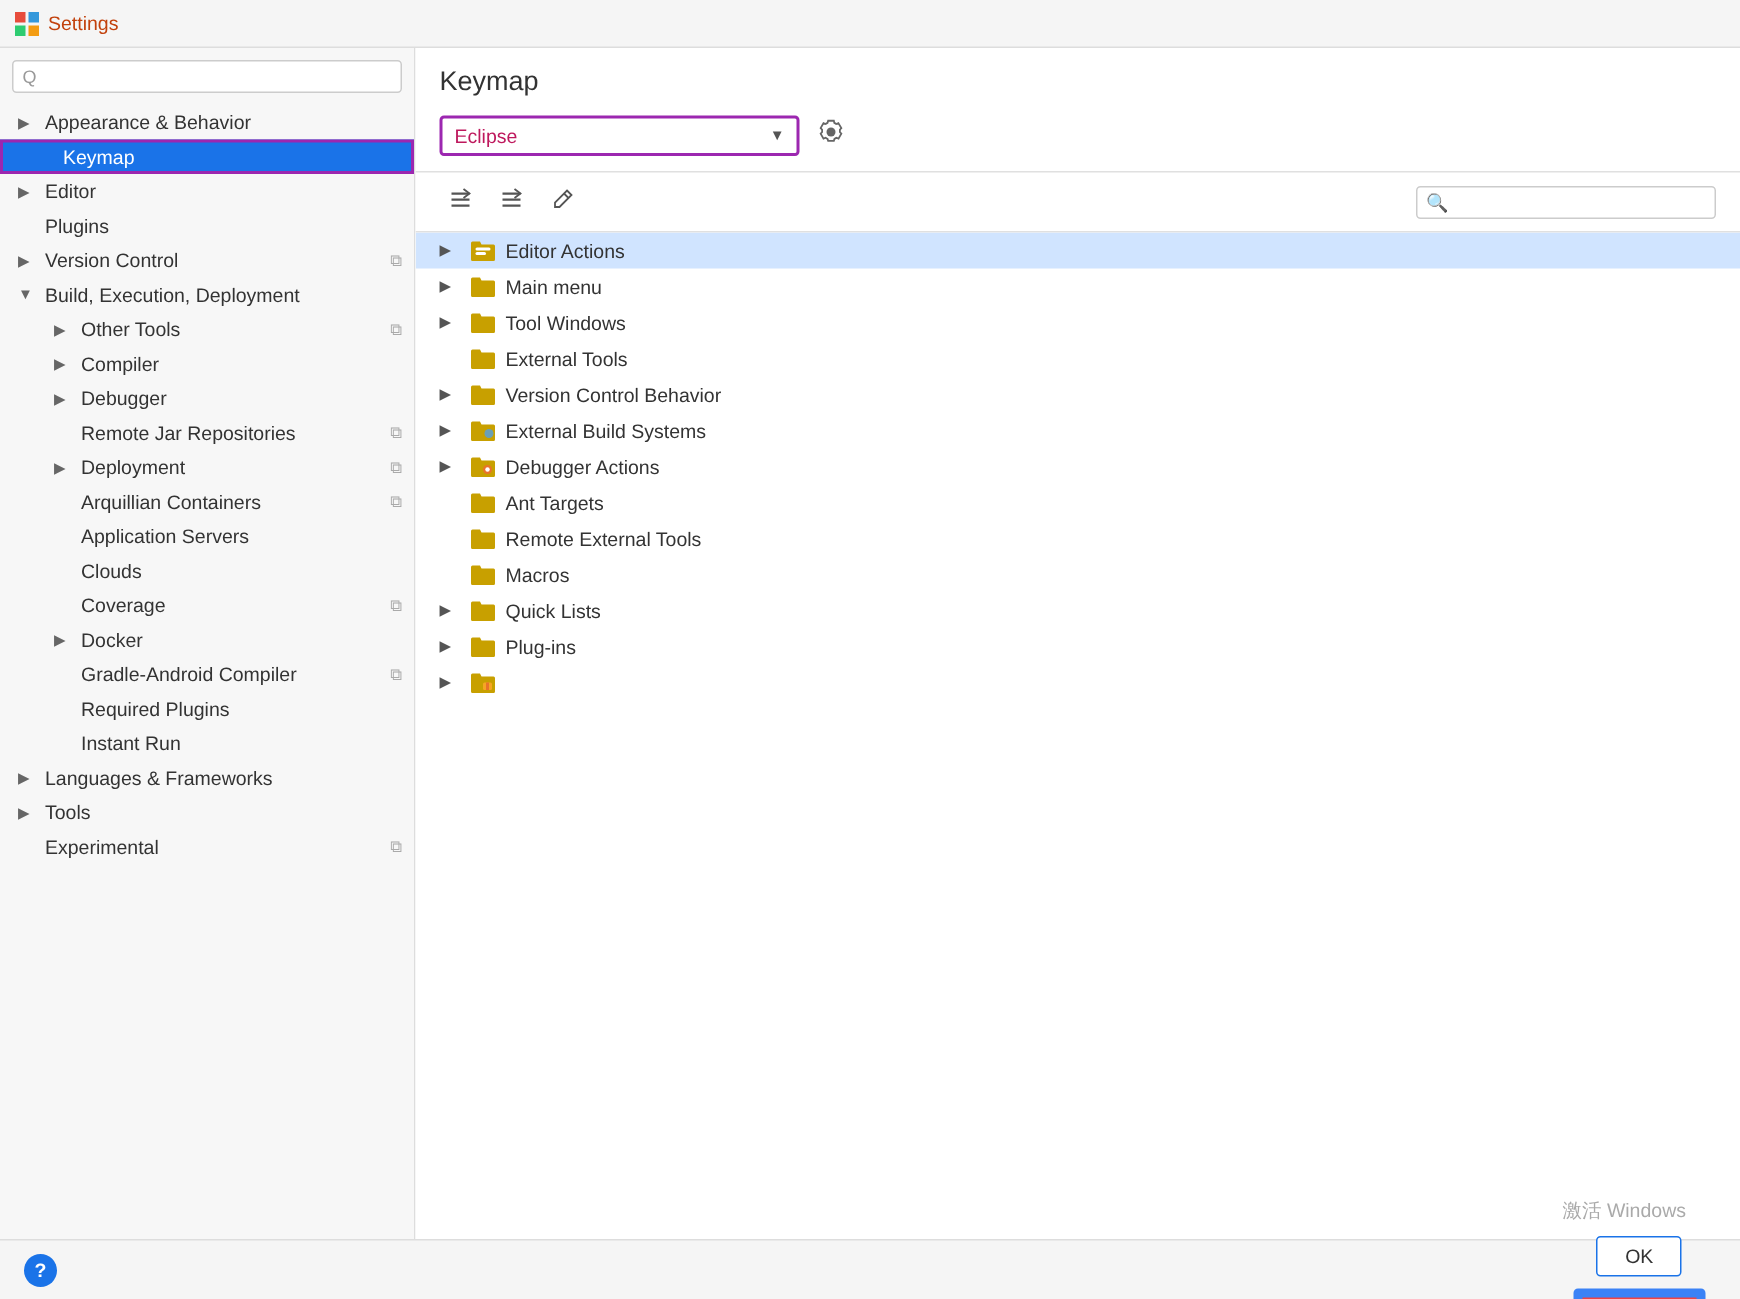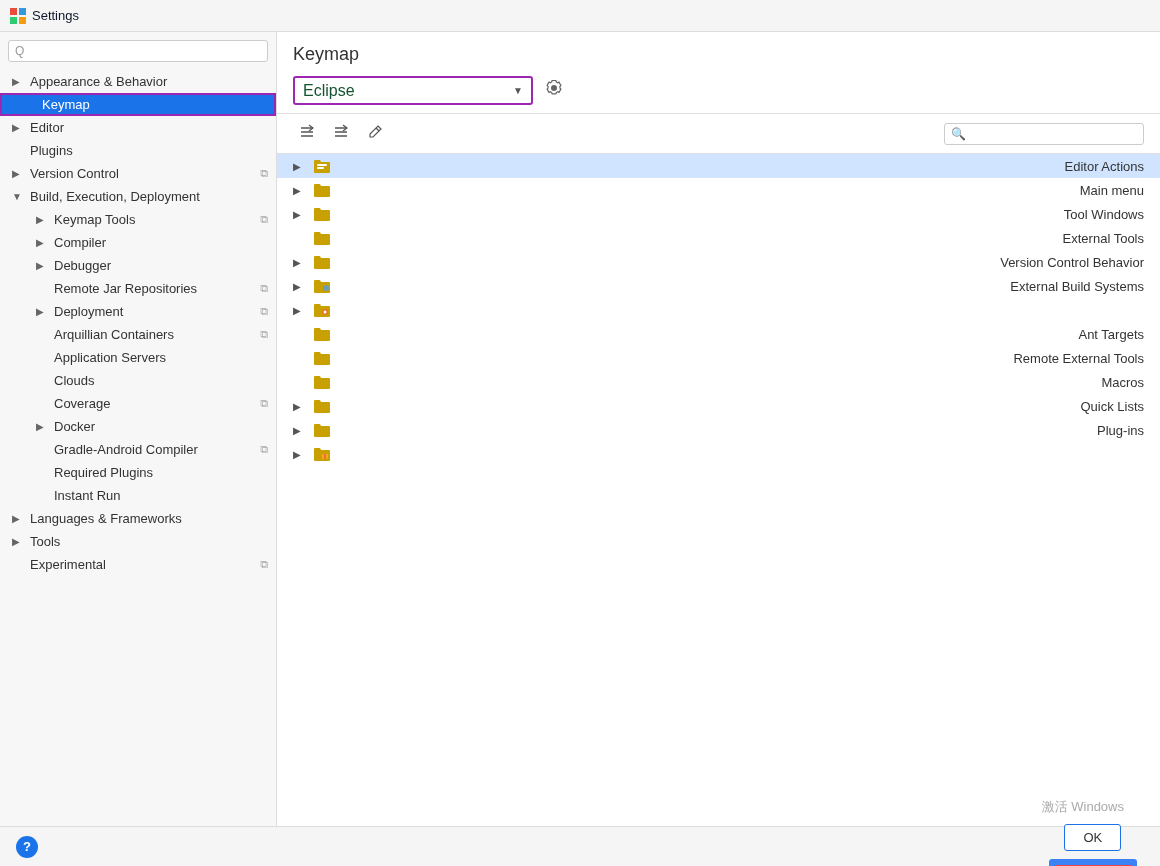--- a/index.html
+++ b/index.html
@@ -27,21 +27,21 @@
     .title-bar-icon {
       width: 16px;
       height: 16px;
       margin-right: 6px;
       display: flex;
       align-items: center;
       justify-content: center;
     }
     .title-bar-text {
       font-size: 13px;
-      color: #0f172a;
+      color: #c2410c;
     }
 
     
     .main-container {
       display: flex;
       flex: 1;
       overflow: hidden;
     }
 
     
@@ -159,22 +159,22 @@
       position: relative;
       width: 240px;
       border: 2px solid #9c27b0;
       border-radius: 3px;
       background: #fff;
     }
     .keymap-select-wrapper select {
       width: 100%;
       border: none;
       padding: 4px 28px 4px 8px;
-      font-size: 16px;
-      color: #14532d;
+      font-size: 13px;
+      color: #be185d;
       background: transparent;
       appearance: none;
       -webkit-appearance: none;
       cursor: pointer;
       outline: none;
     }
     .keymap-select-wrapper .dropdown-arrow {
       position: absolute;
       right: 8px;
       top: 50%;
@@ -259,21 +259,20 @@
       height: 16px;
       margin-right: 6px;
       flex-shrink: 0;
       display: flex;
       align-items: center;
       justify-content: center;
       font-size: 12px;
     }
     .tree-item .tree-label {
       flex: 1;
-      text-align: right;
     }
 
     
     .bottom-bar {
       display: flex;
       align-items: center;
       justify-content: space-between;
       padding: 6px 16px;
       border-top: 1px solid #ddd;
       background: #f5f5f5;
@@ -371,21 +370,21 @@
         <span class="copy-icon">⧉</span>
       </div>
 
       <div class="sidebar-item section-header">
         <span class="chevron">▼</span>
         <span class="item-label">Build, Execution, Deployment</span>
       </div>
 
       <div class="sidebar-item indent-2">
         <span class="chevron">▶</span>
-        <span class="item-label">Keymap Tools</span>
+        <span class="item-label">Other Tools</span>
         <span class="copy-icon">⧉</span>
       </div>
 
       <div class="sidebar-item indent-2">
         <span class="chevron">▶</span>
         <span class="item-label">Compiler</span>
       </div>
 
       <div class="sidebar-item indent-2">
         <span class="chevron">▶</span>
@@ -586,20 +585,21 @@
 
       <div class="tree-item">
         <span class="tree-chevron">▶</span>
         <span class="tree-icon">
           <svg width="16" height="14" viewBox="0 0 16 14">
             <path d="M0 2 Q0 1 1 1 L6 1 L7 3 L15 3 Q16 3 16 4 L16 13 Q16 14 15 14 L1 14 Q0 14 0 13 Z" fill="#c8a000"></path>
             <circle cx="11" cy="9" r="3" fill="#e8732a"></circle>
             <circle cx="11" cy="9" r="1.5" fill="#fff"></circle>
           </svg>
         </span>
+        <span class="tree-label">Debugger Actions</span>
       </div>
 
       <div class="tree-item">
         <span class="tree-chevron" style="opacity:0">▶</span>
         <span class="tree-icon">
           <svg width="16" height="14" viewBox="0 0 16 14">
             <path d="M0 2 Q0 1 1 1 L6 1 L7 3 L15 3 Q16 3 16 4 L16 13 Q16 14 15 14 L1 14 Q0 14 0 13 Z" fill="#c8a000"></path>
           </svg>
         </span>
         <span class="tree-label">Ant Targets</span>

